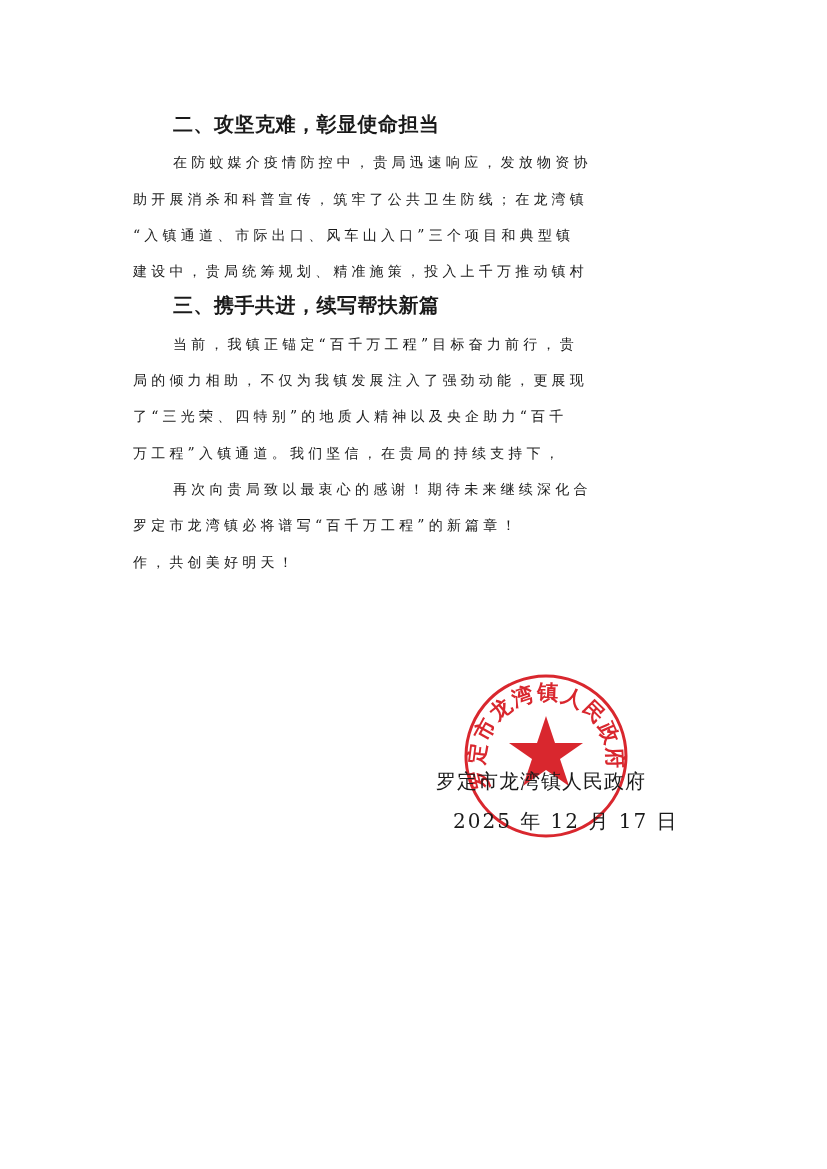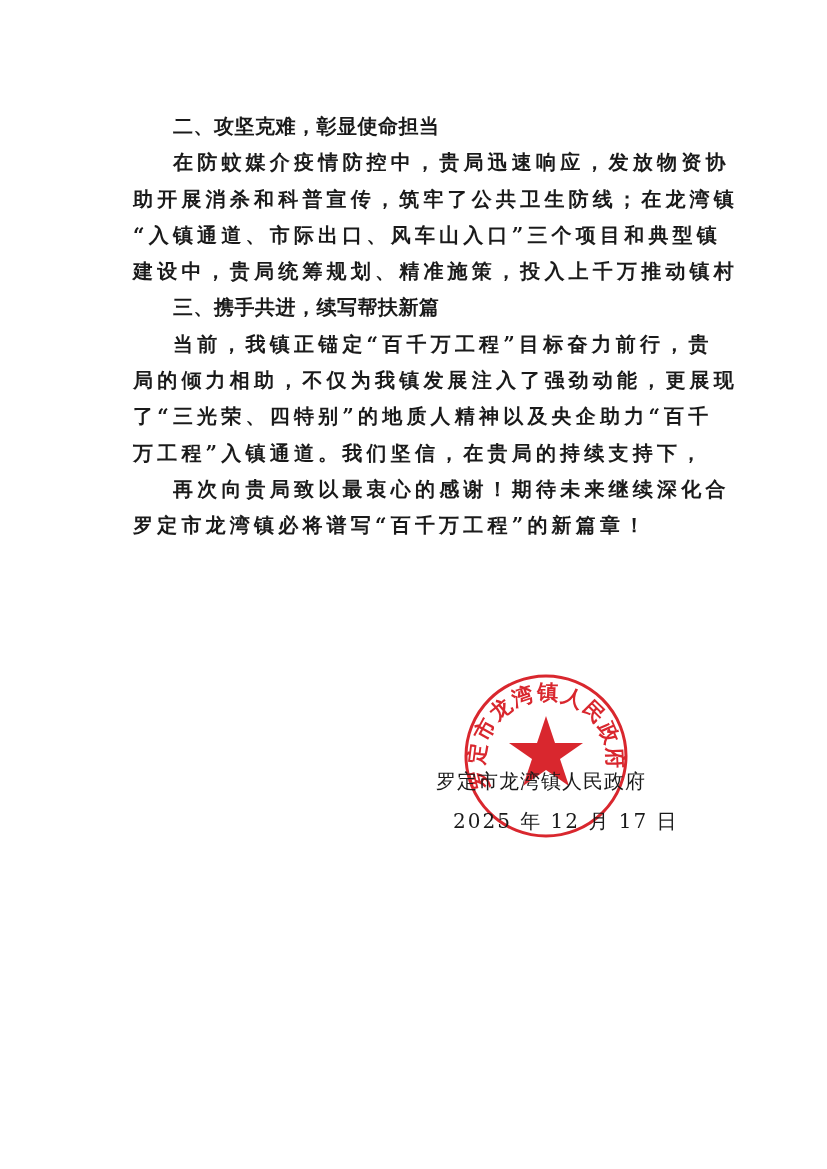--- a/index.html
+++ b/index.html
@@ -1,21 +1,21 @@
 <!DOCTYPE html>
 <html><head>
 <meta charset="utf-8">
 <style>
   html, body { margin: 0; padding: 0; background: #ffffff; }
   body { width: 827px; height: 1169px; position: relative; overflow: hidden;
          font-family: "DejaVu Serif", "Liberation Serif", serif; color: #1a1a1a; }
   .page { position: absolute; left: 133px; top: 108px; width: 574px; }
-  .line { height: 36.3px; line-height: 36.3px; font-size: 20px; white-space: nowrap;
-          letter-spacing: 4.2px; font-weight: bold; }
-  .heading { font-family: Liberation Sans, sans-serif; font-weight: bold;
+  .line { height: 36.3px; line-height: 36.3px; font-size: 14px; white-space: nowrap;
+          letter-spacing: 4.2px; }
+  .heading { font-family: Liberation Mono, monospace; font-weight: bold;
              letter-spacing: 0.5px; padding-left: 40px; font-size: 20px; }
   .indent { padding-left: 40px; }
   .sig { position: absolute; left: 436px; width: 260px; font-size: 20px; white-space: nowrap; letter-spacing: 1px; }
   .sig-org { top: 768px; }
   .sig-date { top: 808px; left: 453px; letter-spacing: 2px; }
   .stamp { position: absolute; left: 462px; top: 672px; width: 168px; height: 168px; }
 </style>
 </head>
 <body>
 
@@ -27,20 +27,21 @@
   <div class="line">建设中，贵局统筹规划、精准施策，投入上千万推动镇村</div>
 
   <div class="line heading">三、携手共进，续写帮扶新篇</div>
   <div class="line indent">当前，我镇正锚定“百千万工程”目标奋力前行，贵</div>
   <div class="line">局的倾力相助，不仅为我镇发展注入了强劲动能，更展现</div>
   <div class="line">了“三光荣、四特别”的地质人精神以及央企助力“百千</div>
   <div class="line">万工程”入镇通道。我们坚信，在贵局的持续支持下，</div>
   <div class="line indent">再次向贵局致以最衷心的感谢！期待未来继续深化合</div>
 
   <div class="line">罗定市龙湾镇必将谱写“百千万工程”的新篇章！</div>
+  <div class="line">作，共创美好明天！</div>
 </div>
 
 <svg class="stamp" viewBox="0 0 168 168">
   <defs>
     <path id="sealArc" d="M 30 120 A 62 62 0 1 1 138 120" fill="none"></path>
   </defs>
   <circle cx="84" cy="84" r="80" fill="none" stroke="#d9272e" stroke-width="3"></circle>
   <text font-size="21" fill="#d9272e" font-family="DejaVu Sans, sans-serif" font-weight="bold" letter-spacing="2">
     <textPath href="#sealArc" startOffset="2%">罗定市龙湾镇人民政府</textPath>
   </text>

